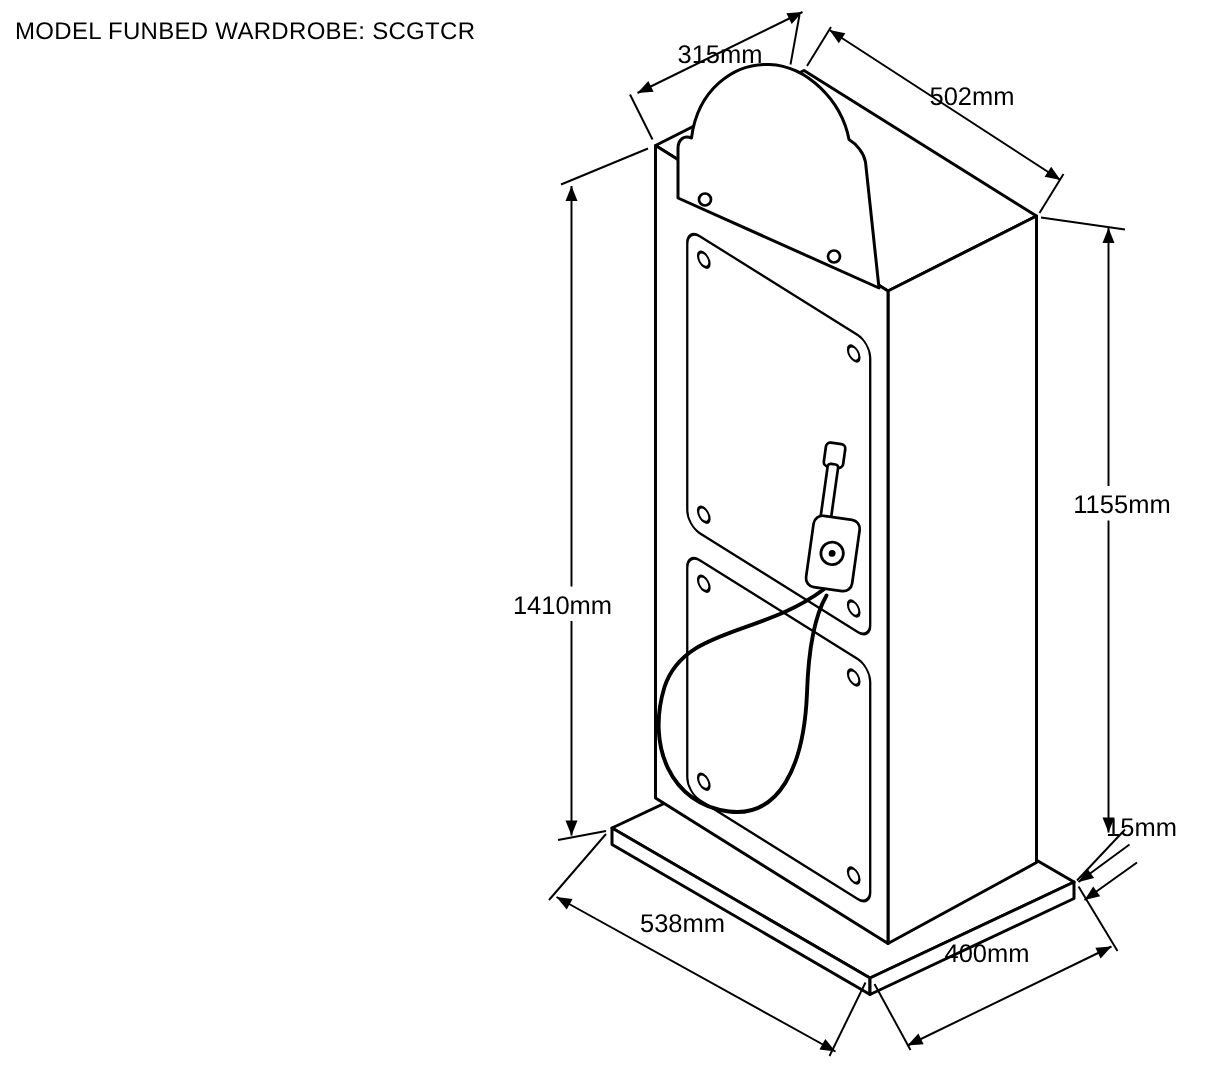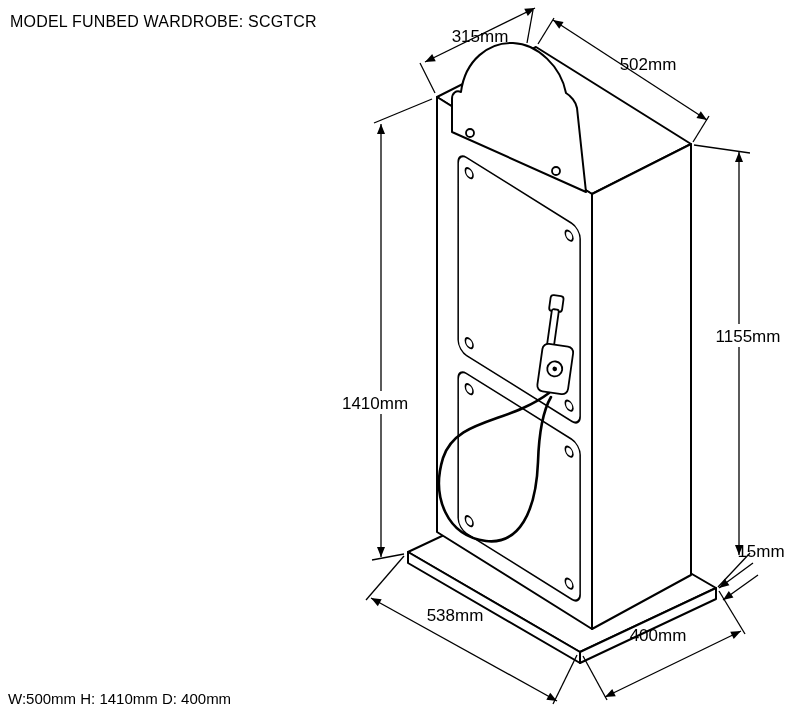--- a/index.html
+++ b/index.html
@@ -130,15 +130,14 @@
 
     <g>
       <line class="dim" x1="583" y1="656" x2="607" y2="700"></line>
       <line class="dim" x1="719" y1="591" x2="745" y2="634"></line>
       <line class="dim" x1="605" y1="697" x2="741" y2="631" marker-start="url(#mS)" marker-end="url(#mE)"></line>
       <text class="dimtxt" x="658" y="641">400mm</text>
     </g>
 
   </svg>
 
-  <div class="footer">W:500mm H: 1410mm D: 400mm</div>
 
 </div>
 
 </body></html>

